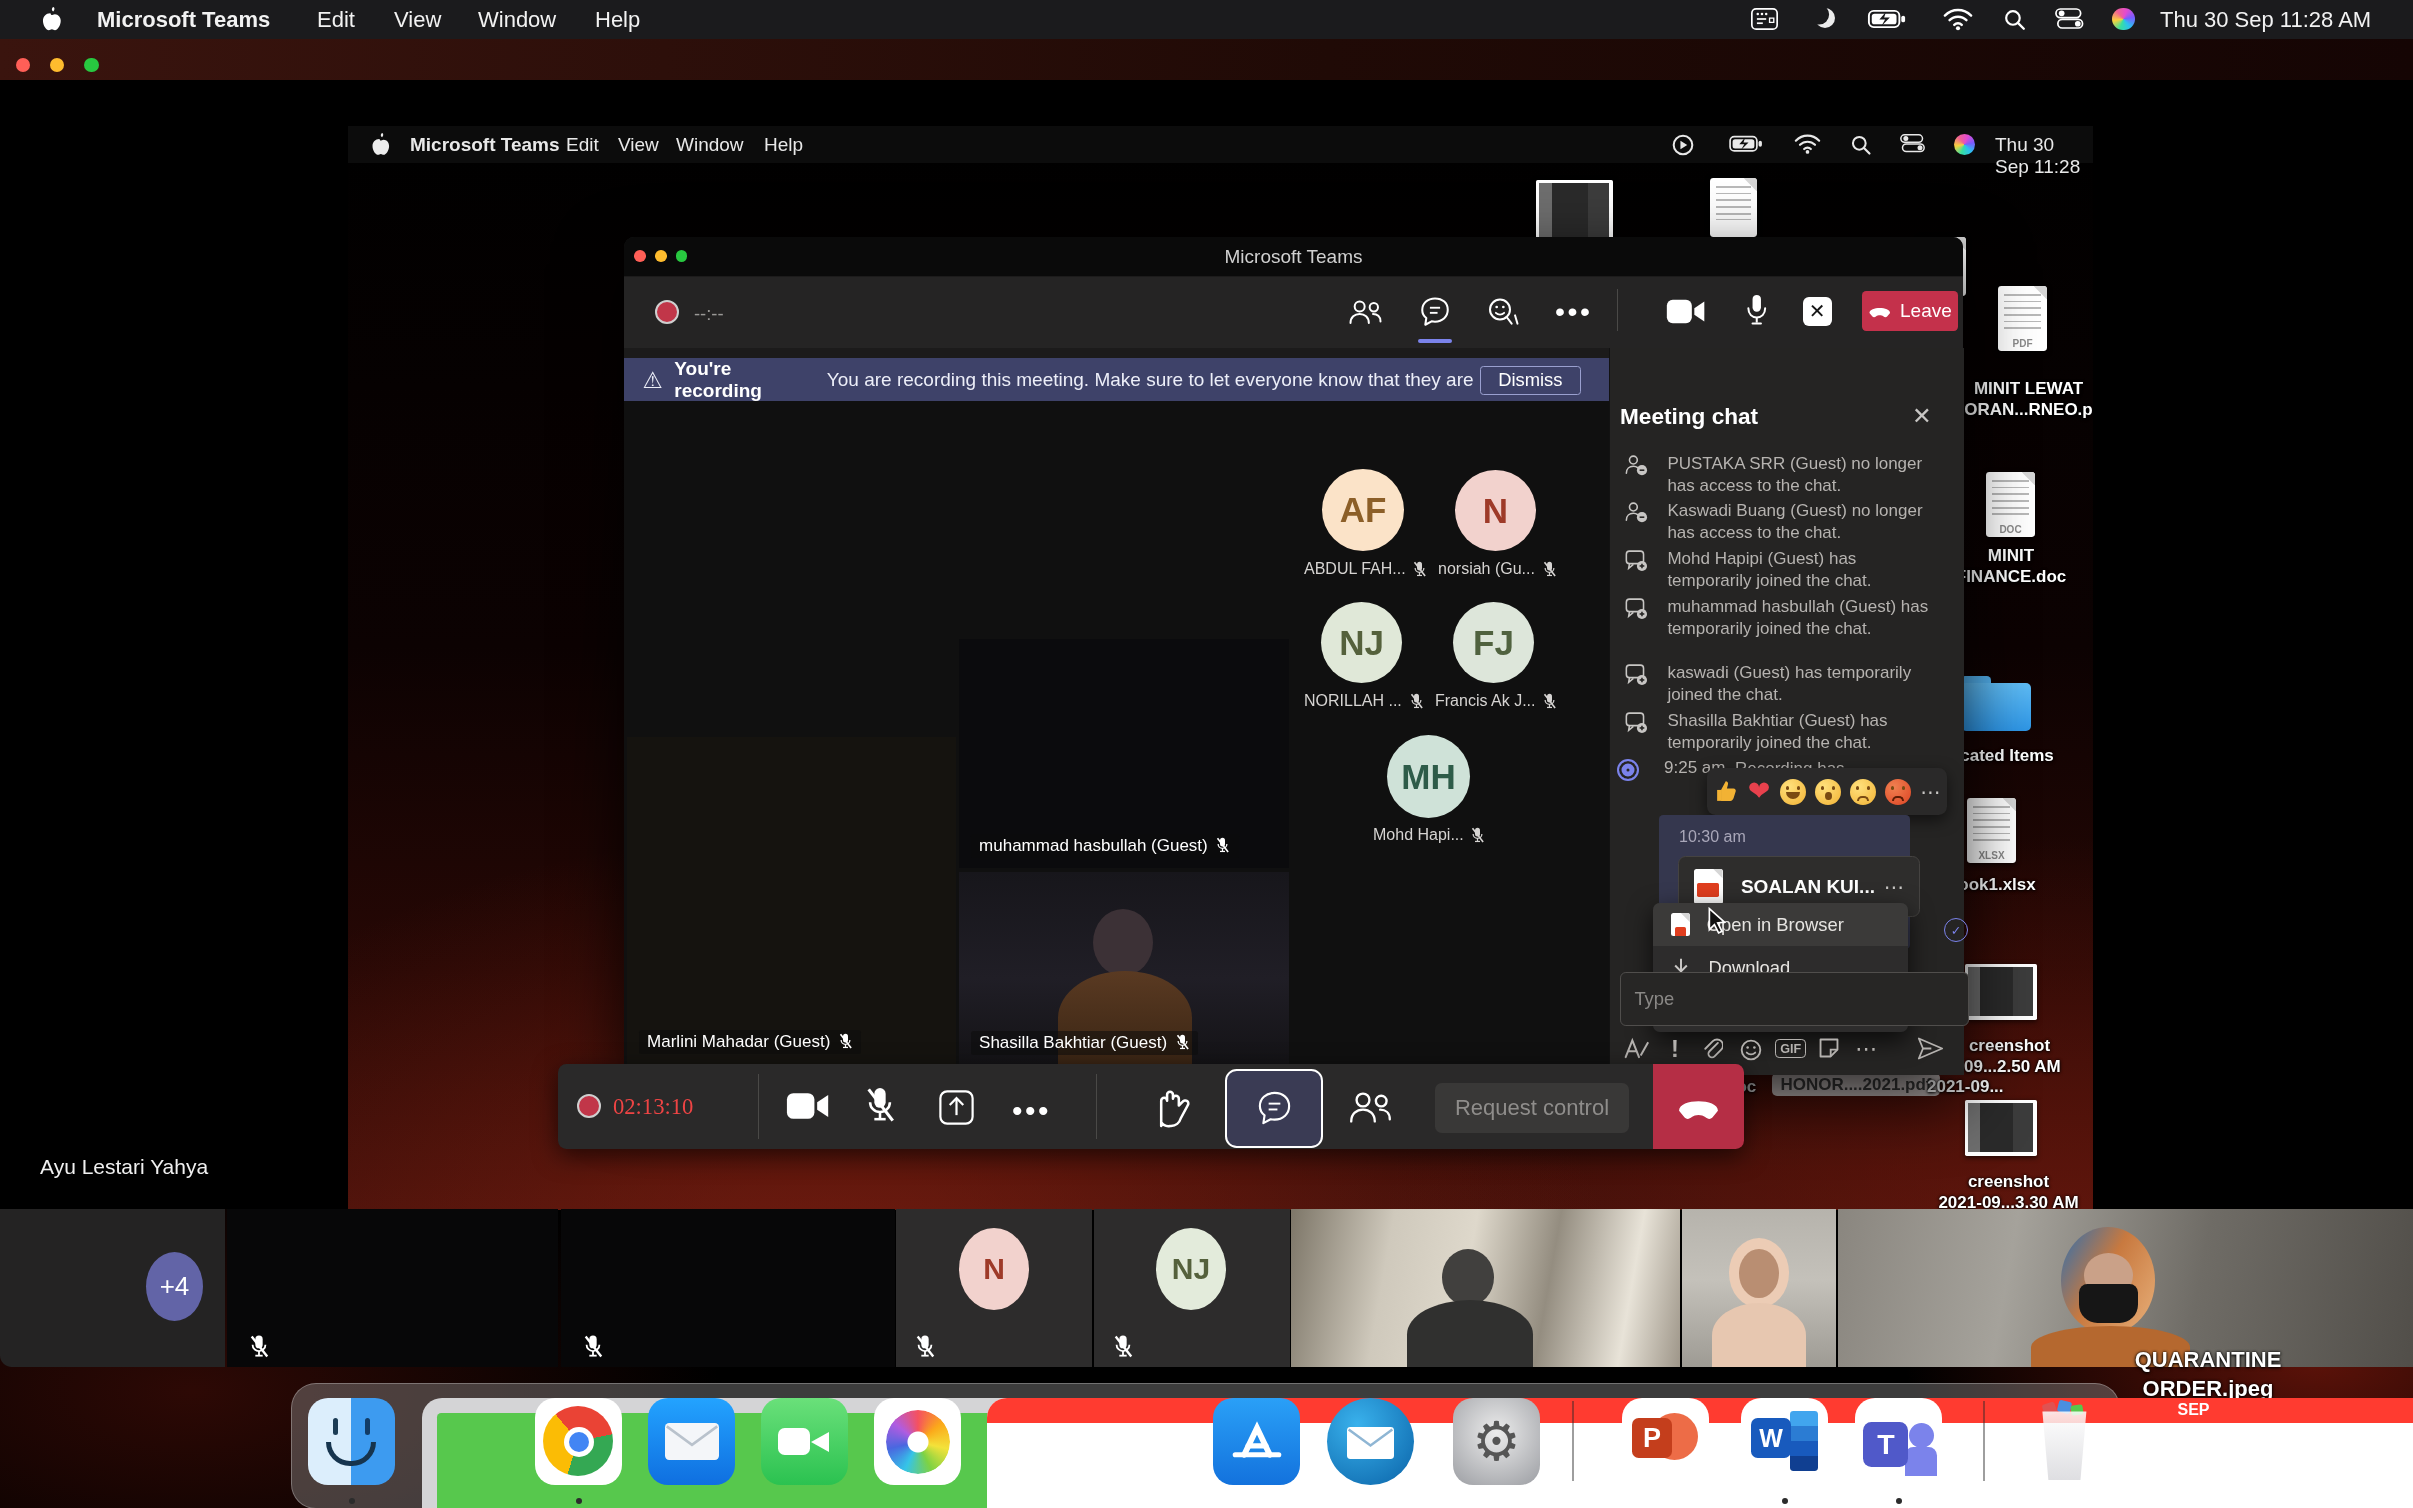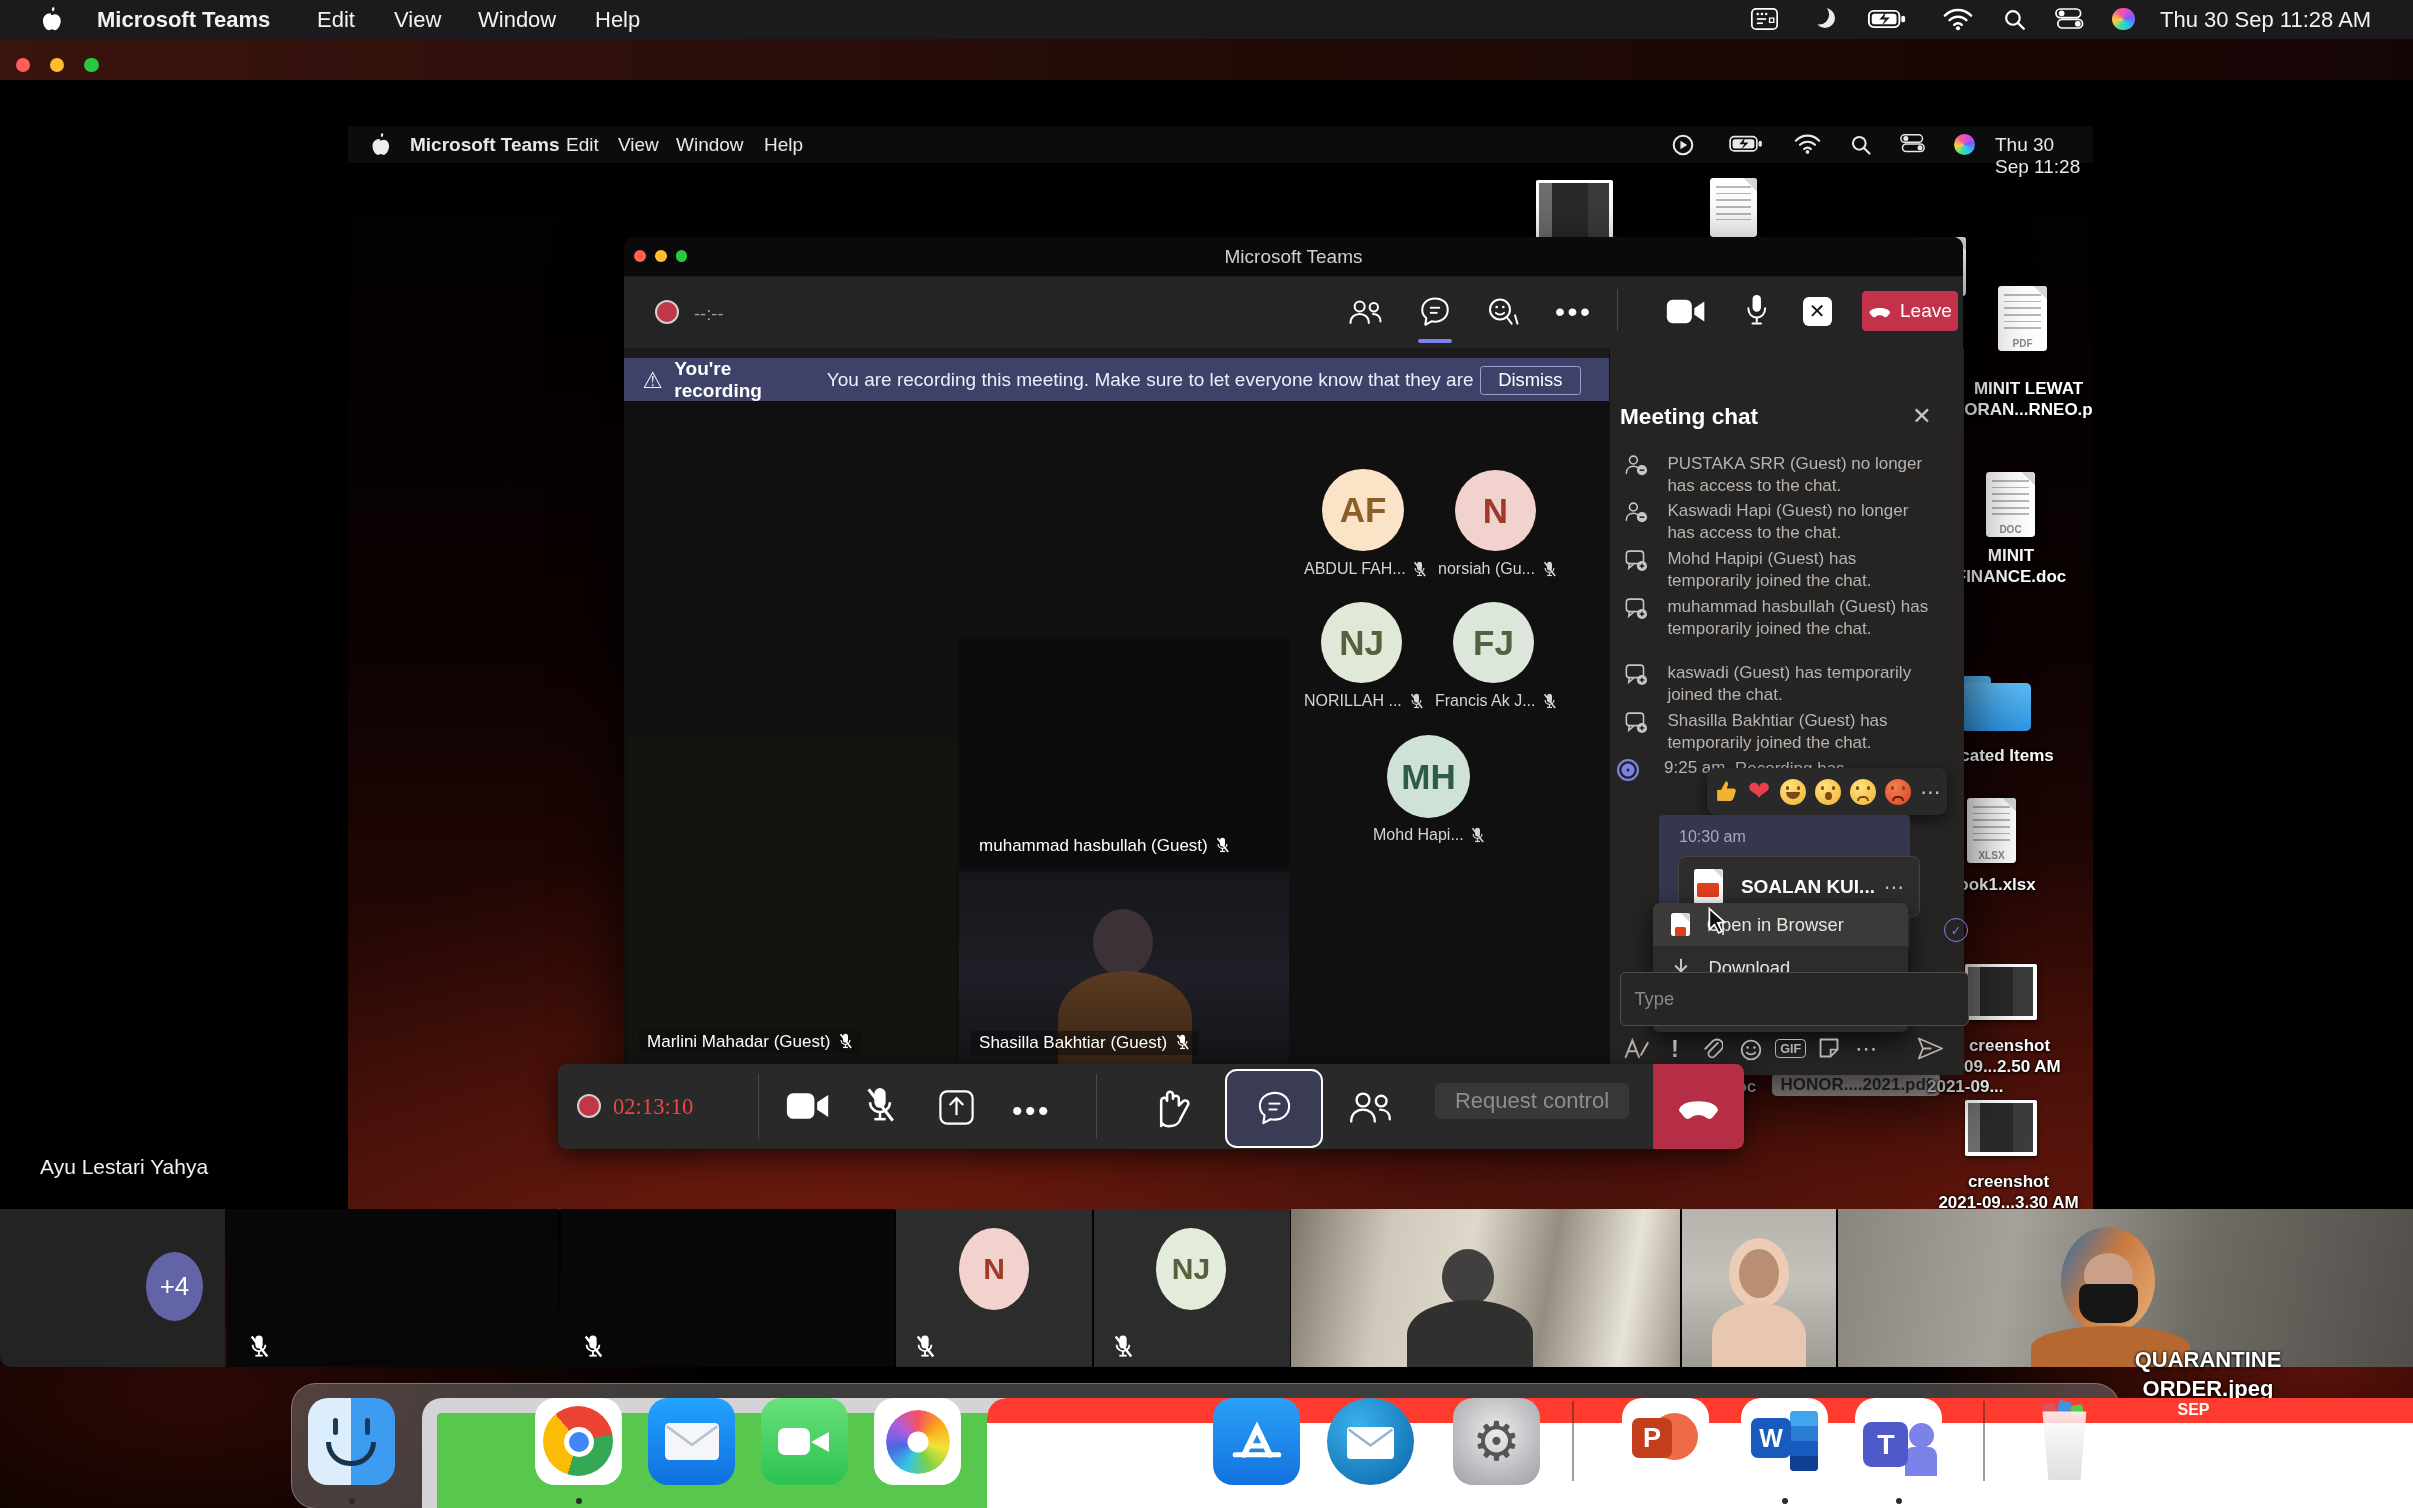--- a/index.html
+++ b/index.html
@@ -92,21 +92,21 @@
   .ctxitem{height:43px;display:flex;align-items:center;gap:17px;padding:0 18.4px;font-size:18.4px;color:#e6e4e1;}
   .ctxitem.hov{background:#3b3a39;}
   .compose{left:1620px;top:972px;width:334px;height:52px;background:#272625;border:0.8px solid #504e4c;border-radius:5.9px;display:flex;align-items:center;padding-left:13.4px;font-size:18.4px;color:#8a8886;}
   .cico{position:absolute;color:#b5b2af;font-size:20px;}
   .seen{left:1944px;top:918px;width:22px;height:22px;border:1.7px solid #7b83eb;border-radius:50%;color:#7b83eb;font-size:12.6px;display:flex;align-items:center;justify-content:center;}
 
   
   .ctrlbar{left:558px;top:1064px;width:1185px;height:85px;background:#2a2929;border-radius:8.4px;box-shadow:0 6.7px 25px rgba(0,0,0,.6);}
   .recdot{position:absolute;width:20px;height:20px;border-radius:50%;background:#c13649;border:2.5px solid #cfcfcf;}
   .chatbtn{position:absolute;left:1225px;top:1069px;width:94px;height:75px;background:#3a3b54;border:2.5px solid #fff;border-radius:11.7px;display:flex;align-items:center;justify-content:center;}
-  .reqctl{position:absolute;left:1435px;top:1083px;width:194px;height:36px;background:#393837;border-radius:6.7px;display:flex;align-items:center;justify-content:center;font-size:22px;color:#8f8d8b;}
+  .reqctl{position:absolute;left:1435px;top:1083px;width:194px;height:50px;background:#393837;border-radius:6.7px;display:flex;align-items:center;justify-content:center;font-size:22px;color:#8f8d8b;}
   .hangup{position:absolute;left:1653px;top:1064px;width:91px;height:85px;background:#b52e45;border-radius:0 8.4px 8.4px 0;display:flex;align-items:center;justify-content:center;}
 
   
   .strip{position:absolute;top:1209px;height:158px;overflow:hidden;}
   .plus4{position:absolute;left:146px;top:1252px;width:57px;height:69px;border-radius:50%;background:#6264a7;display:flex;align-items:center;justify-content:center;font-size:26px;color:#fff;}
   .scirc{position:absolute;border-radius:50%;display:flex;align-items:center;justify-content:center;font-weight:700;font-size:30px;}
 
   
   .dock{left:291px;top:1383px;width:1827px;height:124px;background:rgba(150,150,150,.4);border:0.8px solid rgba(255,255,255,.28);border-radius:25px;}
   .dico{position:absolute;top:1398px;width:87px;height:87px;border-radius:20px;overflow:hidden;}
@@ -437,21 +437,21 @@
       </svg>
     <span class="txt">PUSTAKA SRR (Guest) no longer has access to the chat.</span>
   </div>
   <div class="abs sysmsg" style="top:500px;">
     <svg width="25" height="25" viewBox="0 0 32 32">
         <circle cx="12" cy="9" r="5" stroke="#c8c6c4" stroke-width="2" fill="none"></circle>
         <path d="M3 26c0-6 4-9 9-9 2 0 4 .6 5.5 1.8" stroke="#c8c6c4" stroke-width="2" fill="none" stroke-linecap="round"></path>
         <circle cx="23" cy="22" r="6.5" fill="#c8c6c4"></circle>
         <line x1="20" y1="22" x2="26" y2="22" stroke="#252423" stroke-width="2"></line>
       </svg>
-    <span class="txt">Kaswadi Hapi (Guest) no longer has access to the chat.</span>
+    <span class="txt">Kaswadi Buang (Guest) no longer has access to the chat.</span>
   </div>
   <div class="abs sysmsg" style="top:548px;">
     <svg width="25" height="25" viewBox="0 0 32 32">
         <rect x="3" y="4" width="22" height="16" rx="4" stroke="#c8c6c4" stroke-width="2" fill="none"></rect>
         <path d="M7 20l-1 6 6-5" stroke="#c8c6c4" stroke-width="2" fill="none"></path>
         <circle cx="23" cy="23" r="6.5" fill="#c8c6c4"></circle>
         <line x1="20" y1="23" x2="26" y2="23" stroke="#252423" stroke-width="2"></line>
         <line x1="23" y1="20" x2="23" y2="26" stroke="#252423" stroke-width="2"></line>
       </svg>
     <span class="txt">Mohd Hapipi (Guest) has temporarily joined the chat.</span>

